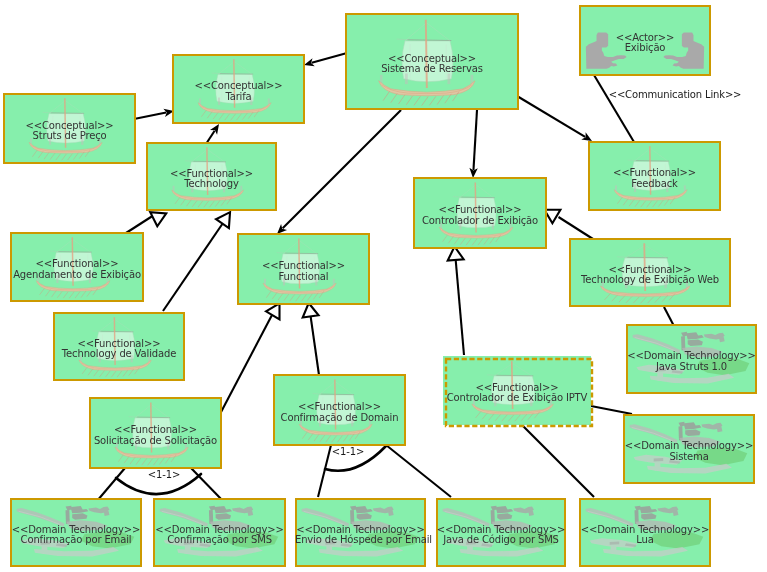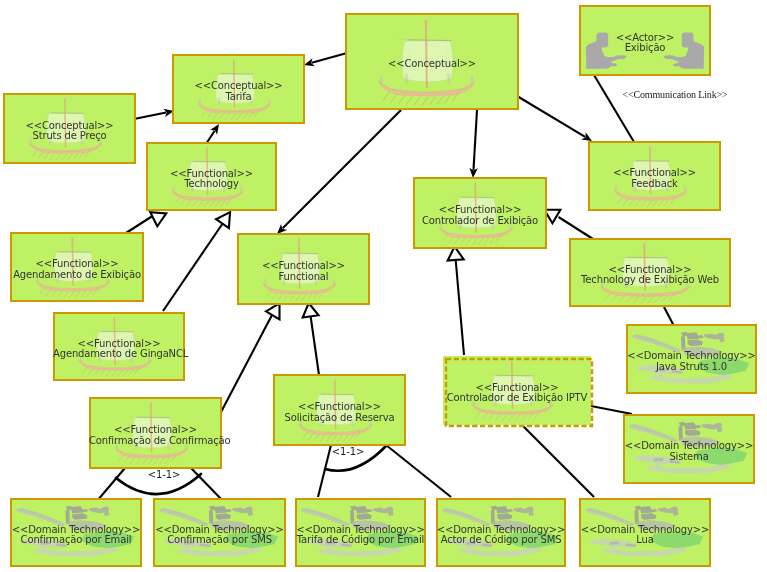--- a/index.html
+++ b/index.html
@@ -1,19 +1,19 @@
 <!DOCTYPE html>
 <html><head>
 <meta charset="utf-8">
 <title>Diagram</title>
 <style>
   html,body{margin:0;padding:0;background:#ffffff;}
   #canvas{position:relative;width:767px;height:572px;overflow:hidden;background:#fff;
           font-family:"DejaVu Sans",sans-serif;}
-  .node{position:absolute;box-sizing:border-box;border:2px solid #cc9900;background:#bef264;text-decoration:underline;}
+  .node{position:absolute;box-sizing:border-box;border:2px solid #cc9900;background:#86efac;text-decoration:underline;}
   .node .wm{position:absolute;left:0;top:0;width:100%;height:100%;overflow:hidden;}
   .node .lbl{position:absolute;left:-2px;right:-2px;top:50%;transform:translateY(-50%) translateY(2.2px);
              text-align:center;font-size:10px;line-height:10.5px;color:#333;
              letter-spacing:-0.15px;white-space:nowrap;}
   .node.dashed{border-color:transparent;}
   .node .dashborder{position:absolute;left:-2px;top:-2px;pointer-events:none;}
   #edges{position:absolute;left:0;top:0;width:767px;height:572px;}
   .freetext{position:absolute;font-size:10px;color:#1a1a1a;white-space:nowrap;
             letter-spacing:-0.15px;}
 </style>
@@ -190,20 +190,21 @@
               <path d="M 57.0 61.2 L 52.0 68.0"></path>
               <path d="M 63.0 61.4 L 58.0 68.2"></path>
               <path d="M 69.0 61.2 L 64.0 68.0"></path>
               <path d="M 75.0 60.5 L 70.0 67.4"></path>
               <path d="M 81.0 59.4 L 76.0 66.4"></path>
               <path d="M 87.0 57.6 L 82.0 64.8"></path>
             </g>
           </svg></div>
         <div class="lbl">
           <div>&lt;&lt;Conceptual&gt;&gt;</div>
+          <div>Sistema de Reservas</div>
         </div>
       </div>
       <div class="node" style="left: 579px; top: 5px; width: 132px; height: 71px;">
         <div class="wm"><svg viewBox="0 0 132 71" preserveAspectRatio="none" style="width:100%;height:100%">
             <g fill="#a9a9a9">
               <path d="M16.5 28.5 L17.5 27 L26 27 L28 29 L28 41 L26 43 L21.5 43 L21.5 46 L23 48.5 L24 52 L27.5 53 L33 53 L37 51.5 L41.5 51 L45.5 51.5 L47 53 L44 55 L39 55 L35 56.5 L31 58 L33 59.5 L36 60 L37.5 62 L34 63 L31 62.5 L29.5 64 L26.5 65.5 L5.5 65.5 L5 42 L8 39.5 L12.5 37.5 L16 36 L16 30 Z"></path>
               <path d="M 115.5 28.5 L 114.5 27 L 106.0 27 L 104.0 29 L 104.0 41 L 106.0 43 L 110.5 43 L 110.5 46 L 109.0 48.5 L 108.0 52 L 104.5 53 L 99.0 53 L 95.0 51.5 L 90.5 51 L 86.5 51.5 L 85.0 53 L 88.0 55 L 93.0 55 L 97.0 56.5 L 101.0 58 L 99.0 59.5 L 96.0 60 L 94.5 62 L 98.0 63 L 101.0 62.5 L 102.5 64 L 105.5 65.5 L 126.5 65.5 L 127.0 42 L 124.0 39.5 L 119.5 37.5 L 116.0 36 L 116.0 30 Z"></path>
             </g>
           </svg></div>
         <div class="lbl">
@@ -439,21 +440,21 @@
               <path d="M 57.0 61.2 L 52.0 68.0"></path>
               <path d="M 63.0 61.4 L 58.0 68.2"></path>
               <path d="M 69.0 61.2 L 64.0 68.0"></path>
               <path d="M 75.0 60.5 L 70.0 67.4"></path>
               <path d="M 81.0 59.4 L 76.0 66.4"></path>
               <path d="M 87.0 57.6 L 82.0 64.8"></path>
             </g>
           </svg></div>
         <div class="lbl">
           <div>&lt;&lt;Functional&gt;&gt;</div>
-          <div>Agendamento de GingaNCL</div>
+          <div>Technology de Validade</div>
         </div>
       </div>
       <div class="node" style="left: 626px; top: 324px; width: 131px; height: 70px;">
         <div class="wm"><svg viewBox="0 0 134 69" preserveAspectRatio="none" style="width:100%;height:100%">
             <path d="M5 9.5 L10 8.5 L26 13 L42 19 L55 25 L54 28.5 L40 23 L24 17.5 L9 13.5 L5 12 Z" fill="#b9b9b9" opacity="0.75"></path>
             <path d="M7 12 L30 18 L50 26" stroke="#cdcdcd" stroke-width="1" fill="none" opacity="0.6"></path>
             <g fill="#9c9c9c" opacity="0.82">
               <path d="M56 7 L62 6 L63 10 L58 11 Z"></path>
               <path d="M56 11 L60 10.5 L60.5 25 L56.5 25.5 Z"></path>
               <path d="M62 7.5 L72 6.5 L74 10 L78 9.5 L80 12 L72 13.5 L63 14 L62 10 Z"></path>
@@ -541,21 +542,21 @@
               <path d="M 57.0 61.2 L 52.0 68.0"></path>
               <path d="M 63.0 61.4 L 58.0 68.2"></path>
               <path d="M 69.0 61.2 L 64.0 68.0"></path>
               <path d="M 75.0 60.5 L 70.0 67.4"></path>
               <path d="M 81.0 59.4 L 76.0 66.4"></path>
               <path d="M 87.0 57.6 L 82.0 64.8"></path>
             </g>
           </svg></div>
         <div class="lbl">
           <div>&lt;&lt;Functional&gt;&gt;</div>
-          <div>Solicitação de Reserva</div>
+          <div>Confirmação de Domain</div>
         </div>
       </div>
       <div class="node" style="left: 623px; top: 414px; width: 132px; height: 70px;">
         <div class="wm"><svg viewBox="0 0 134 69" preserveAspectRatio="none" style="width:100%;height:100%">
             <path d="M5 9.5 L10 8.5 L26 13 L42 19 L55 25 L54 28.5 L40 23 L24 17.5 L9 13.5 L5 12 Z" fill="#b9b9b9" opacity="0.75"></path>
             <path d="M7 12 L30 18 L50 26" stroke="#cdcdcd" stroke-width="1" fill="none" opacity="0.6"></path>
             <g fill="#9c9c9c" opacity="0.82">
               <path d="M56 7 L62 6 L63 10 L58 11 Z"></path>
               <path d="M56 11 L60 10.5 L60.5 25 L56.5 25.5 Z"></path>
               <path d="M62 7.5 L72 6.5 L74 10 L78 9.5 L80 12 L72 13.5 L63 14 L62 10 Z"></path>
@@ -606,21 +607,21 @@
               <path d="M 57.0 61.2 L 52.0 68.0"></path>
               <path d="M 63.0 61.4 L 58.0 68.2"></path>
               <path d="M 69.0 61.2 L 64.0 68.0"></path>
               <path d="M 75.0 60.5 L 70.0 67.4"></path>
               <path d="M 81.0 59.4 L 76.0 66.4"></path>
               <path d="M 87.0 57.6 L 82.0 64.8"></path>
             </g>
           </svg></div>
         <div class="lbl">
           <div>&lt;&lt;Functional&gt;&gt;</div>
-          <div>Confirmação de Confirmação</div>
+          <div>Solicitação de Solicitação</div>
         </div>
       </div>
       <div class="node" style="left: 10px; top: 498px; width: 132px; height: 69px;">
         <div class="wm"><svg viewBox="0 0 134 69" preserveAspectRatio="none" style="width:100%;height:100%">
             <path d="M5 9.5 L10 8.5 L26 13 L42 19 L55 25 L54 28.5 L40 23 L24 17.5 L9 13.5 L5 12 Z" fill="#b9b9b9" opacity="0.75"></path>
             <path d="M7 12 L30 18 L50 26" stroke="#cdcdcd" stroke-width="1" fill="none" opacity="0.6"></path>
             <g fill="#9c9c9c" opacity="0.82">
               <path d="M56 7 L62 6 L63 10 L58 11 Z"></path>
               <path d="M56 11 L60 10.5 L60.5 25 L56.5 25.5 Z"></path>
               <path d="M62 7.5 L72 6.5 L74 10 L78 9.5 L80 12 L72 13.5 L63 14 L62 10 Z"></path>
@@ -699,21 +700,21 @@
               <path d="M23 52 L55 54.5 L84 54 L106 50 L112 54 L84 60 L48 59.5 L24 56 Z"></path>
               <path d="M31 45 L37 45 L37 57 L31 57 Z"></path>
             </g>
             <g fill="#a5a5a5" opacity="0.55">
               <path d="M30 44.5 L40 44 L40 47 L30 47.5 Z"></path>
               <path d="M47 46 L58 47.5 L57 50 L46 48.5 Z"></path>
             </g>
           </svg></div>
         <div class="lbl">
           <div>&lt;&lt;Domain Technology&gt;&gt;</div>
-          <div>Tarifa de Código por Email</div>
+          <div>Envio de Hóspede por Email</div>
         </div>
       </div>
       <div class="node" style="left: 436px; top: 498px; width: 130px; height: 69px;">
         <div class="wm"><svg viewBox="0 0 134 69" preserveAspectRatio="none" style="width:100%;height:100%">
             <path d="M5 9.5 L10 8.5 L26 13 L42 19 L55 25 L54 28.5 L40 23 L24 17.5 L9 13.5 L5 12 Z" fill="#b9b9b9" opacity="0.75"></path>
             <path d="M7 12 L30 18 L50 26" stroke="#cdcdcd" stroke-width="1" fill="none" opacity="0.6"></path>
             <g fill="#9c9c9c" opacity="0.82">
               <path d="M56 7 L62 6 L63 10 L58 11 Z"></path>
               <path d="M56 11 L60 10.5 L60.5 25 L56.5 25.5 Z"></path>
               <path d="M62 7.5 L72 6.5 L74 10 L78 9.5 L80 12 L72 13.5 L63 14 L62 10 Z"></path>
@@ -730,21 +731,21 @@
               <path d="M23 52 L55 54.5 L84 54 L106 50 L112 54 L84 60 L48 59.5 L24 56 Z"></path>
               <path d="M31 45 L37 45 L37 57 L31 57 Z"></path>
             </g>
             <g fill="#a5a5a5" opacity="0.55">
               <path d="M30 44.5 L40 44 L40 47 L30 47.5 Z"></path>
               <path d="M47 46 L58 47.5 L57 50 L46 48.5 Z"></path>
             </g>
           </svg></div>
         <div class="lbl">
           <div>&lt;&lt;Domain Technology&gt;&gt;</div>
-          <div>Actor de Código por SMS</div>
+          <div>Java de Código por SMS</div>
         </div>
       </div>
       <div class="node" style="left: 579px; top: 498px; width: 132px; height: 69px;">
         <div class="wm"><svg viewBox="0 0 134 69" preserveAspectRatio="none" style="width:100%;height:100%">
             <path d="M5 9.5 L10 8.5 L26 13 L42 19 L55 25 L54 28.5 L40 23 L24 17.5 L9 13.5 L5 12 Z" fill="#b9b9b9" opacity="0.75"></path>
             <path d="M7 12 L30 18 L50 26" stroke="#cdcdcd" stroke-width="1" fill="none" opacity="0.6"></path>
             <g fill="#9c9c9c" opacity="0.82">
               <path d="M56 7 L62 6 L63 10 L58 11 Z"></path>
               <path d="M56 11 L60 10.5 L60.5 25 L56.5 25.5 Z"></path>
               <path d="M62 7.5 L72 6.5 L74 10 L78 9.5 L80 12 L72 13.5 L63 14 L62 10 Z"></path>
@@ -766,17 +767,17 @@
               <path d="M47 46 L58 47.5 L57 50 L46 48.5 Z"></path>
             </g>
           </svg></div>
         <div class="lbl">
           <div>&lt;&lt;Domain Technology&gt;&gt;</div>
           <div>Lua</div>
         </div>
       </div>
     </div>
   <div id="annos">
-      <div class="freetext" style="left: 675px; top: 94px; transform: translate(-50%, -50%); font-family: Liberation Serif, serif;">&lt;&lt;Communication Link&gt;&gt;</div>
+      <div class="freetext" style="left: 675px; top: 94px; transform: translate(-50%, -50%);">&lt;&lt;Communication Link&gt;&gt;</div>
       <div class="freetext" style="left: 164px; top: 474px; transform: translate(-50%, -50%);">&lt;1-1&gt;</div>
       <div class="freetext" style="left: 348px; top: 451px; transform: translate(-50%, -50%);">&lt;1-1&gt;</div>
     </div>
 </div>
 
 </body></html>

